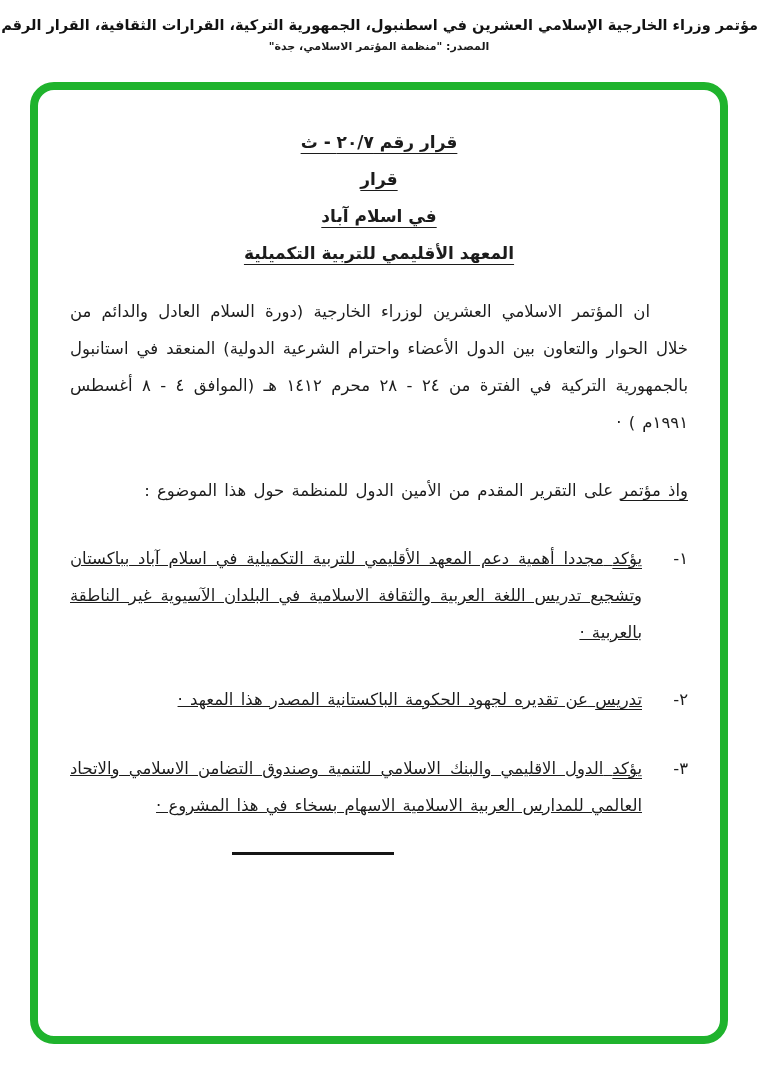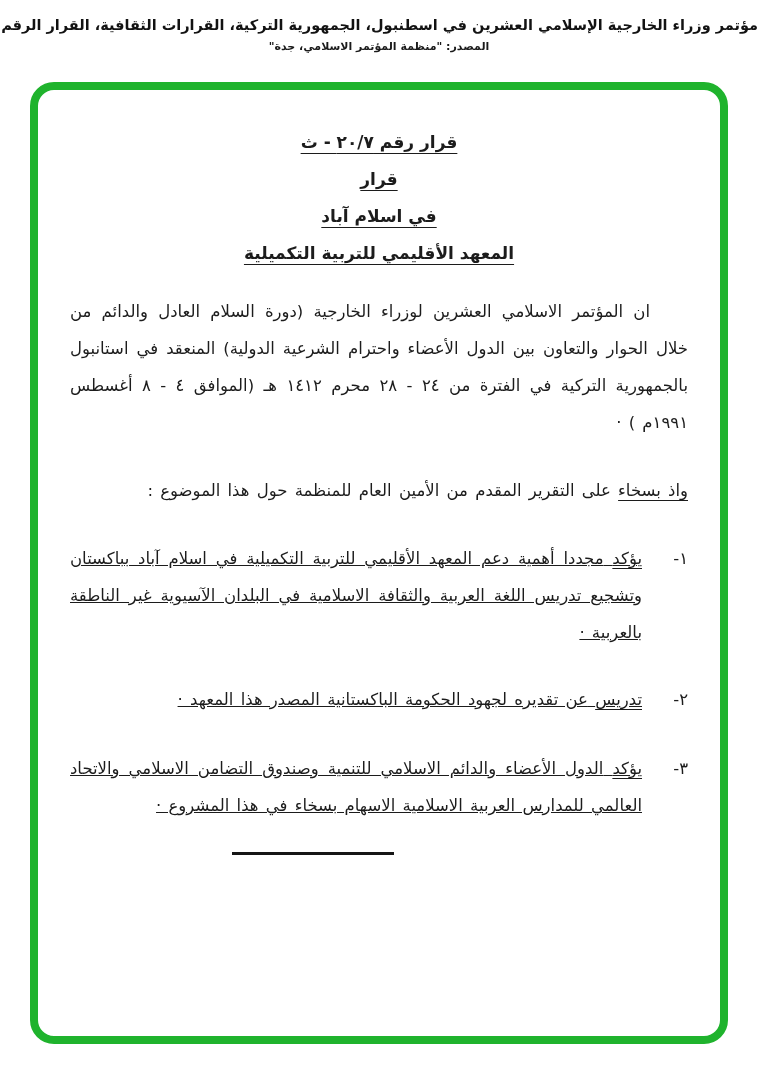--- a/index.html
+++ b/index.html
@@ -117,37 +117,37 @@
     <div class="doc-title">
       <div class="t-line">قرار رقم ٢٠/٧ - ث</div>
       <div class="t-line">قرار</div>
       <div class="t-line">في اسلام آباد</div>
       <div class="t-line">المعهد الأقليمي للتربية التكميلية</div>
     </div>
 
     <p class="para para-1"><span>ان المؤتمر الاسلامي العشرين لوزراء الخارجية (دورة السلام العادل والدائم من خلال الحوار والتعاون بين الدول الأعضاء واحترام الشرعية الدولية) المنعقد في استانبول بالجمهورية التركية في الفترة من ٢٤ - ٢٨ محرم ١٤١٢ هـ (الموافق ٤ - ٨ أغسطس ١٩٩١م ) ·</span></p>
 
 
-    <p class="para para-3"><u class="lead">واذ بسخاء</u> <span>على التقرير المقدم من الأمين العام للمنظمة حول هذا الموضوع :</span></p>
+    <p class="para para-3"><u class="lead">واذ مؤتمر</u> <span>على التقرير المقدم من الأمين الدول للمنظمة حول هذا الموضوع :</span></p>
 
     <div class="items">
 
       <div class="item item-1">
         <span class="num">١-</span>
         <div class="item-body"><u class="lead">يؤكد</u> <span>مجددا أهمية دعم المعهد الأقليمي للتربية التكميلية في اسلام آباد بباكستان وتشجيع تدريس اللغة العربية والثقافة الاسلامية في البلدان الآسيوية غير الناطقة بالعربية ·</span></div>
       </div>
 
       <div class="item item-2">
         <span class="num">٢-</span>
         <div class="item-body"><u class="lead">تدريس</u> <span>عن تقديره لجهود الحكومة الباكستانية المصدر هذا المعهد ·</span></div>
       </div>
 
       <div class="item item-3">
         <span class="num">٣-</span>
-        <div class="item-body"><u class="lead">يؤكد</u> <span>الدول الأعضاء والدائم الاسلامي للتنمية وصندوق التضامن الاسلامي والاتحاد العالمي للمدارس العربية الاسلامية الاسهام بسخاء في هذا المشروع ·</span></div>
+        <div class="item-body"><u class="lead">يؤكد</u> <span>الدول الاقليمي والبنك الاسلامي للتنمية وصندوق التضامن الاسلامي والاتحاد العالمي للمدارس العربية الاسلامية الاسهام بسخاء في هذا المشروع ·</span></div>
       </div>
 
     </div>
 
     <div class="footer-sep"></div>
 
   </div>
 </div>
 
 </body></html>

